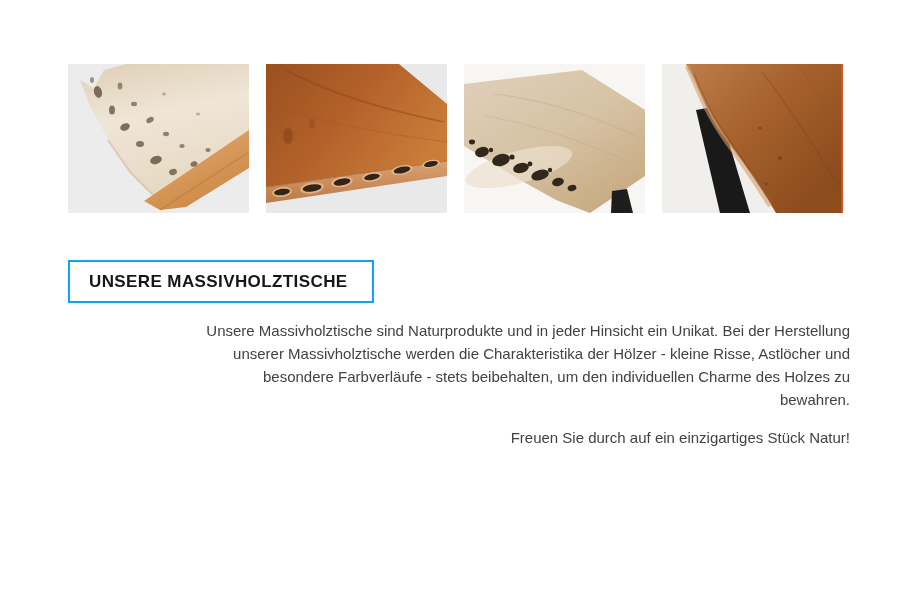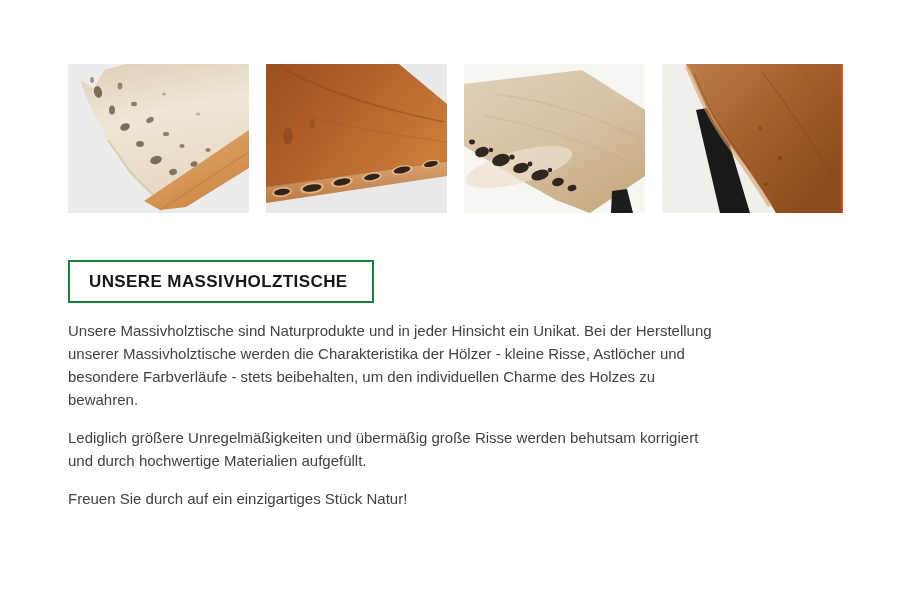--- a/index.html
+++ b/index.html
@@ -5,31 +5,32 @@
   html,body{margin:0;padding:0;background:#ffffff;}
   .stage{
     position:relative;width:900px;height:600px;background:#ffffff;overflow:hidden;
     font-family:"Liberation Sans","DejaVu Sans",sans-serif;
   }
   .gallery{position:absolute;left:68px;top:64px;display:flex;gap:17px;}
   .gallery figure{margin:0;padding:0;width:181px;height:149px;}
   .gallery svg{display:block;width:181px;height:149px;}
   .heading-box{
     position:absolute;left:68px;top:260px;width:306px;height:43px;
-    box-sizing:border-box;border:2px solid #15803d;background:#ffffff;
+    box-sizing:border-box;border:2px solid #0ea5e9;background:#ffffff;
     display:flex;align-items:center;padding:0 8px 0 19px;
   }
   .heading-box h2{
     margin:0;font-size:17px;font-weight:bold;letter-spacing:0.4px;
     color:#161616;white-space:nowrap;
   }
   .text-block{position:absolute;left:68px;top:319px;width:782px;}
   .text-block p{
     margin:0 0 15px 0;font-size:15px;line-height:23px;color:#424242;
     white-space:pre-line;
+    text-align:right;
   }
 </style>
 </head>
 <body>
 
 <div class="stage">
 
   <div class="gallery">
 
     <figure>
@@ -169,18 +170,16 @@
 
   <div class="heading-box">
     <h2>UNSERE MASSIVHOLZTISCHE</h2>
   </div>
 
   <div class="text-block">
     <p>Unsere Massivholztische sind Naturprodukte und in jeder Hinsicht ein Unikat. Bei der Herstellung
 unserer Massivholztische werden die Charakteristika der Hölzer - kleine Risse, Astlöcher und
 besondere Farbverläufe - stets beibehalten, um den individuellen Charme des Holzes zu
 bewahren.</p>
-    <p>Lediglich größere Unregelmäßigkeiten und übermäßig große Risse werden behutsam korrigiert
-und durch hochwertige Materialien aufgefüllt.</p>
     <p>Freuen Sie durch auf ein einzigartiges Stück Natur!</p>
   </div>
 
 </div>
 
 </body></html>

